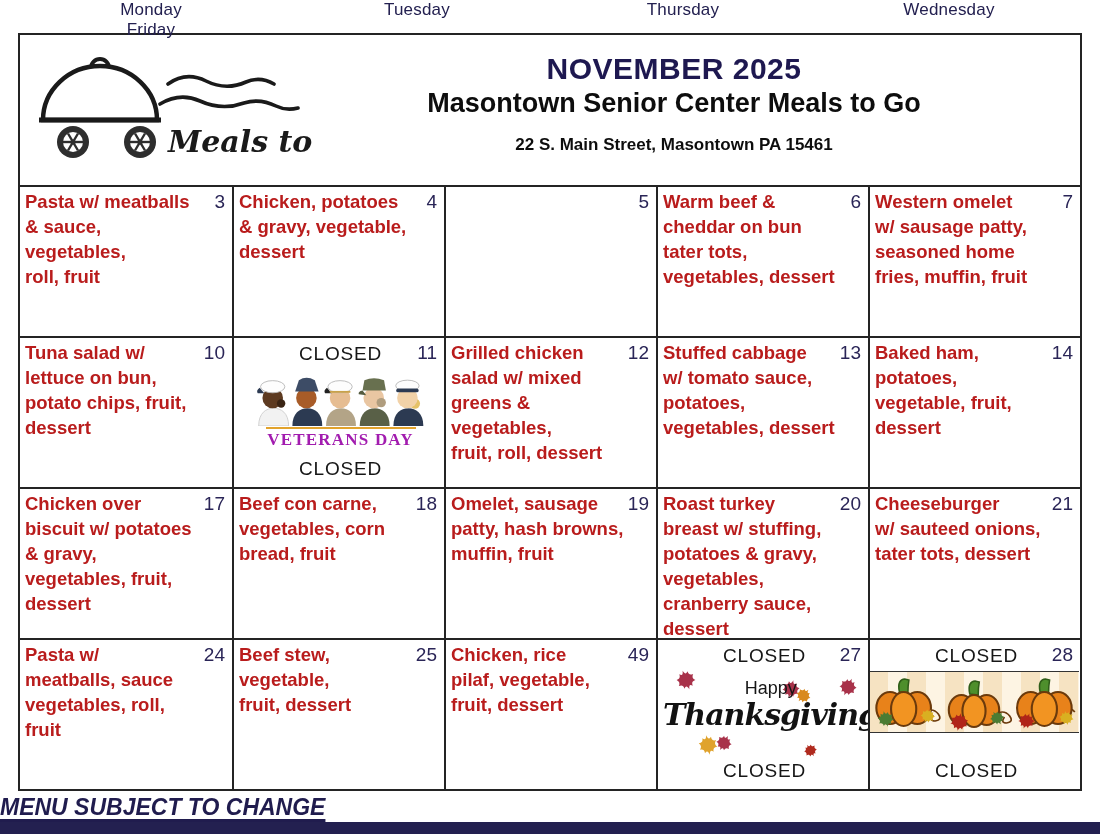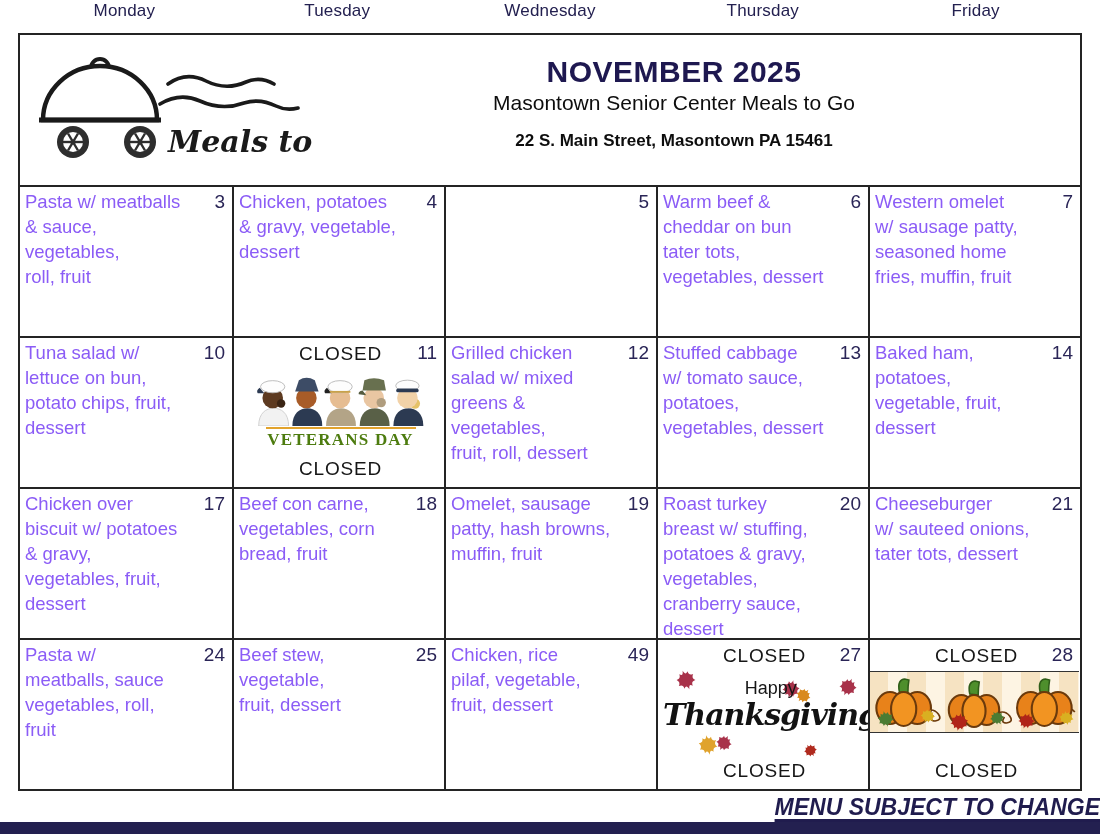--- a/index.html
+++ b/index.html
@@ -2,96 +2,96 @@
 <html><head>
 <meta charset="utf-8">
 <style>
   * { box-sizing: border-box; margin: 0; padding: 0; }
   body {
     width: 1100px; height: 834px; background: #ffffff;
     font-family: "Liberation Sans", sans-serif;
     position: relative; overflow: hidden;
   }
   .weekday-row {
-    display: grid; grid-template-columns: repeat(5, 1fr);
-    margin: 0 18px; height: 33px; align-items: end; padding-bottom: 12px;
+    display: grid; grid-template-columns: repeat(4, 1fr);
+    margin: 0 18px; height: 33px; align-items: end; padding-bottom: 3px;
   }
   .weekday-row span {
     text-align: center; color: #232050; font-size: 17px; letter-spacing: .2px;
   }
   .grid-outer {
     margin: 0 18px; border: 2px solid #242424; height: 758px; background: #fff;
   }
   
   .banner { height: 150px; display: flex; align-items: center; }
   .logo-box { width: 300px; flex: none; padding-left: 8px; }
   .title-box { flex: 1; text-align: center; padding-right: 52px; margin-top: -14px; }
   .month-title { color: #1e1850; font-size: 30px; font-weight: bold; letter-spacing: .5px; }
-  .org-title { color: #0d0d0d; font-size: 21px; font-weight: normal; margin-top: 2px; }
+  .org-title { color: #0d0d0d; font-size: 27px; font-weight: bold; margin-top: 2px; }
   .address { color: #0d0d0d; font-size: 17px; font-weight: bold; margin-top: 16px; }
   
   .cal-grid { display: grid; grid-template-columns: repeat(5, 1fr); grid-template-rows: repeat(4, 151px); }
   .cell { position: relative; border-top: 2px solid #242424; border-left: 2px solid #242424; padding: 3px 2px 3px 5px; overflow: hidden; }
   .cell.c1 { border-left: none; }
   .menu {
-    white-space: pre-line; color: #8b5cf6; font-size: 18.5px; line-height: 1.35;
+    white-space: pre-line; color: #b91c1c; font-size: 18.5px; line-height: 1.35; font-weight: bold;
   }
   .day-num {
     position: absolute; top: 4px; right: 7px; color: #2a2557; font-size: 19px;
   }
   .closed { display: flex; flex-direction: column; align-items: center; }
   .closed-label { color: #161616; font-size: 19px; letter-spacing: .8px; text-align: center; }
   .closed-label.top { margin-top: 2px; }
   .closed-label.bottom { margin-top: auto; margin-bottom: 4px; }
   
   .vets-art { width: 172px; height: 58px; margin-top: 3px; }
   .vd-line { width: 150px; border-top: 2.5px solid #e2a32d; margin: 1px auto 1px; }
   .vd-title {
-    color: #4d7c0f; font-family: "Liberation Serif", serif; font-weight: bold;
+    color: #a21caf; font-family: "Liberation Serif", serif; font-weight: bold;
     font-size: 17px; letter-spacing: 1.2px; text-align: left; white-space: nowrap;
   }
   
   .tg-art { position: relative; width: 100%; height: 92px; margin-top: 2px; }
   .tg-happy { position: absolute; top: 9px; left: 50%; transform: translateX(-38%); color: #161616; font-size: 18px; }
   .tg-script {
     position: absolute; top: 28px; left: 0; right: 0; text-align: center;
     font-family: "DejaVu Serif", serif; font-style: italic; font-weight: bold;
     font-size: 30px; color: #121212; letter-spacing: -1px;
   }
   .tg-leaf { position: absolute; }
   
   .pumpkin-strip {
     width: calc(100% + 7px); margin-left: -5px; height: 62px; margin-top: 4px;
     background: repeating-linear-gradient(90deg, #f6e3c2 0 19px, #fdf4e3 19px 38px);
     border-top: 1.5px solid #333; border-bottom: 1.5px solid #333;
   }
   .pumpkin-strip svg { width: 100%; height: 100%; display: block; }
   
   .footer {
-    height: 32px; display: flex; align-items: center; justify-content: flex-end;
-    color: #201c4e; font-weight: bold; font-size: 23px; white-space: pre; padding-left: 44px;
+    height: 32px; display: flex; align-items: center; justify-content: flex-start;
+    color: #201c4e; font-weight: bold; font-size: 23px; white-space: pre;
   }
   .footer .notice { font-style: italic; text-decoration: underline; text-underline-offset: 4px; text-decoration-thickness: 2.5px; }
   .bottom-bar { position: absolute; left: 0; bottom: 0; width: 100%; height: 12px; background: #232050; }
   .hidden-defs { position: absolute; width: 0; height: 0; overflow: hidden; }
 </style>
 </head>
 <body>
 
 <svg class="hidden-defs" aria-hidden="true">
   <defs>
     <path id="leaf" d="M0,-9 C1,-5 2,-5 4,-7 C4,-4 5,-3 8,-3 C6,-1 6,1 8,3 C5,3 4,4 4,7 C2,5 1,5 0,9 C-1,5 -2,5 -4,7 C-4,4 -5,3 -8,3 C-6,1 -6,-1 -8,-3 C-5,-3 -4,-4 -4,-7 C-2,-5 -1,-5 0,-9 Z"></path>
   </defs>
 </svg>
 
 <div class="weekday-row">
   <span>Monday</span>
   <span>Tuesday</span>
+  <span>Thursday</span>
   <span>Wednesday</span>
-  <span>Thursday</span>
   <span>Friday</span>
 </div>
 
 <div class="grid-outer">
 
   <div class="banner">
     <div class="logo-box">
       <svg width="285" height="112" viewBox="0 0 285 112">
 
         <path d="M140,32 q18,-13 38,-3 q20,10 40,1 q14,-6 28,2" fill="none" stroke="#1a1a1a" stroke-width="3.6" stroke-linecap="round"></path>

